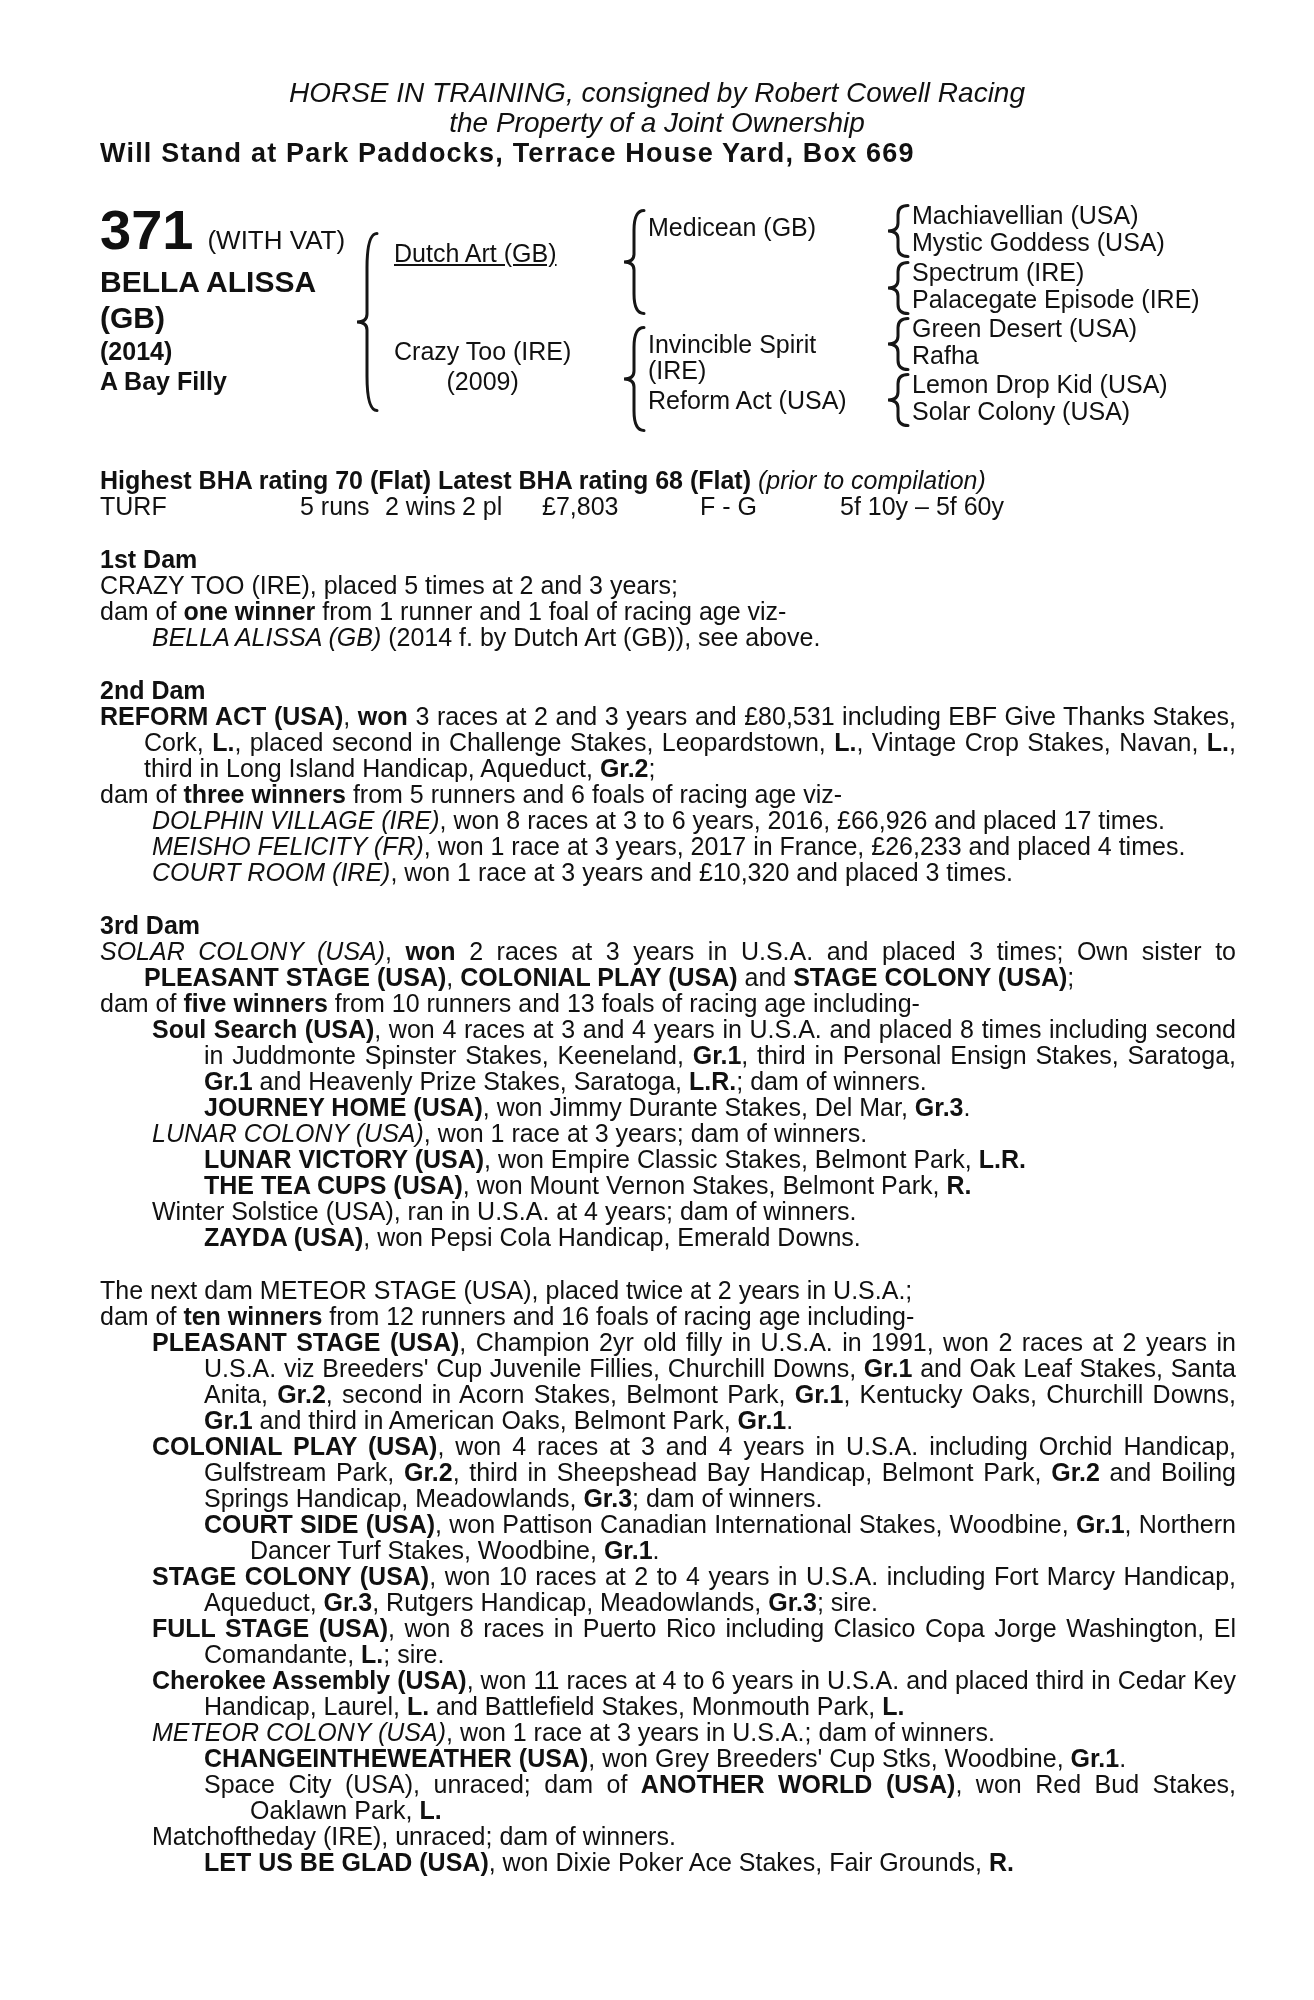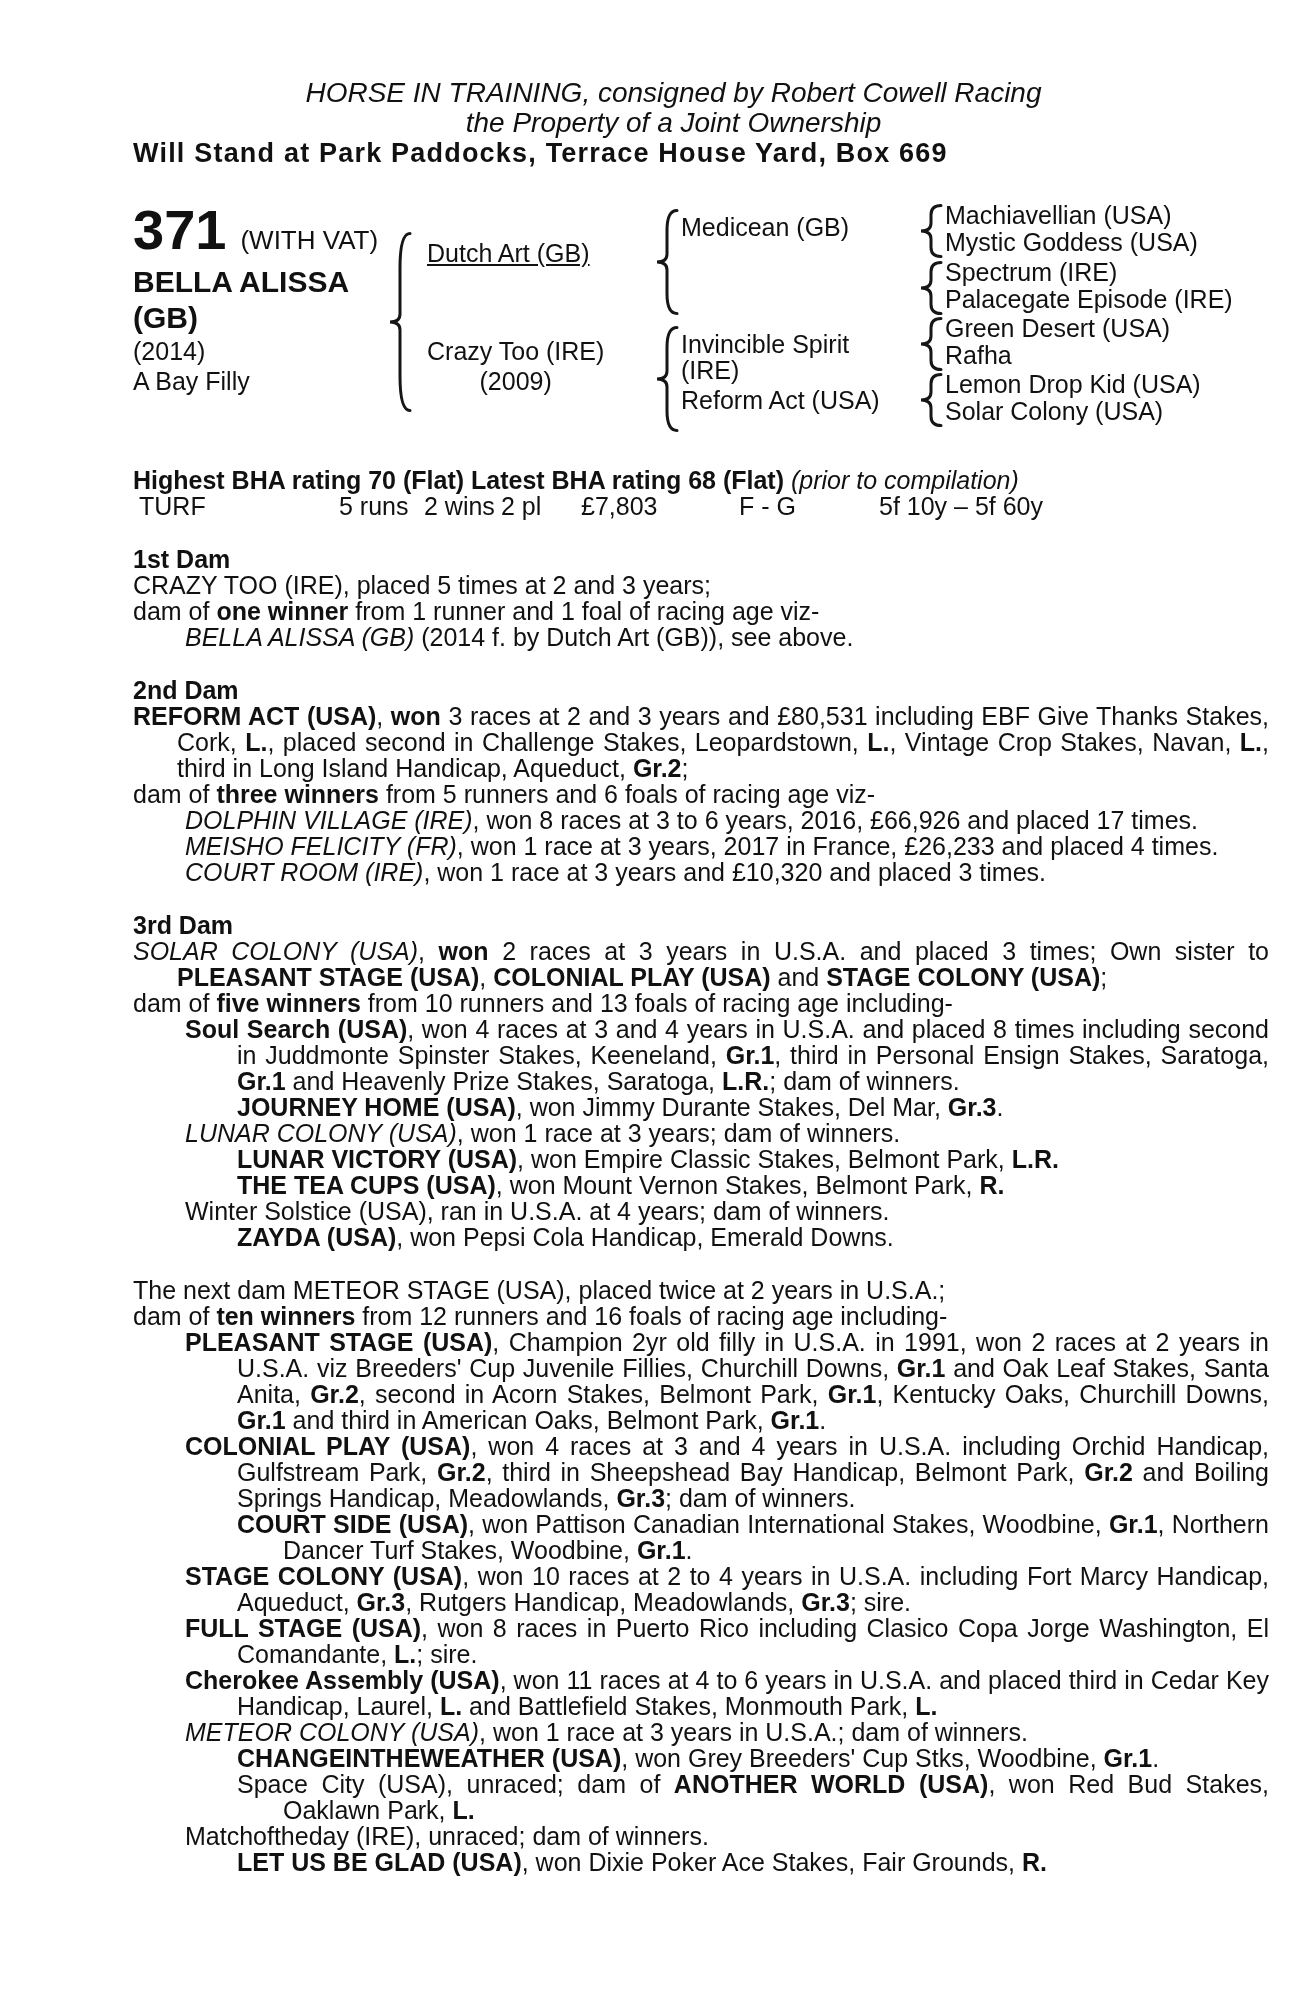--- a/index.html
+++ b/index.html
@@ -15,46 +15,46 @@
   .hdr-stand{ font-weight:bold; font-size:27px; line-height:30px; letter-spacing:1.2px; }
 
   
   .pedigree{ position:relative; height:240px; margin-top:36px; }
   .ped-abs{ position:absolute; white-space:nowrap; }
   .lot-block{ left:0; top:0; }
   .lot-row{ display:flex; align-items:baseline; }
   .lot-number{ font-size:56px; font-weight:bold; line-height:52px; }
   .lot-vat{ font-size:26px; margin-left:14px; }
   .horse-name{ font-weight:bold; font-size:30px; line-height:36px; width:250px; white-space:normal; margin-top:8px; }
-  .lot-sub{ font-size:25px; line-height:30px; }
+  .lot-sub{ font-size:25px; line-height:30px;font-weight:bold; }
   .gen2-cell{ width:230px; white-space:normal; }
   .gen3-pair div{ line-height:27px; }
   .brace{ position:absolute; }
 
   
   .summary{ margin-top:12px; }
   .ratings{ margin-top:23px; }
   .turf-row{ position:relative; height:26px; }
-  .turf-row span{ position:absolute; top:0;margin-left:6px; }
+  .turf-row span{ position:absolute; top:0; }
 
   .b{ font-weight:bold; }
   .i{ font-style:italic; }
 
   
   .section{ margin-top:27px; }
   .sec-h{ font-weight:bold; }
   .para{ text-align:justify; }
   .l0{ padding-left:44px;  text-indent:-44px; }
   .l1{ padding-left:104px; text-indent:-52px; }
   .l2{ padding-left:150px; text-indent:-46px; }
 </style>
 </head>
 <body>
 
-<div class="page" style="padding-top:78px; box-sizing:border-box;padding-left:33px;">
+<div class="page" style="padding-top:78px; box-sizing:border-box;">
 
   <div class="hdr hdr-italic">HORSE IN TRAINING, consigned by Robert Cowell Racing</div>
   <div class="hdr hdr-italic">the Property of a Joint Ownership</div>
 
   <div class="content">
     <div class="hdr-stand">Will Stand at Park Paddocks, Terrace House Yard, Box 669</div>
 
     <div class="pedigree">
 
       <div class="ped-abs lot-block">

